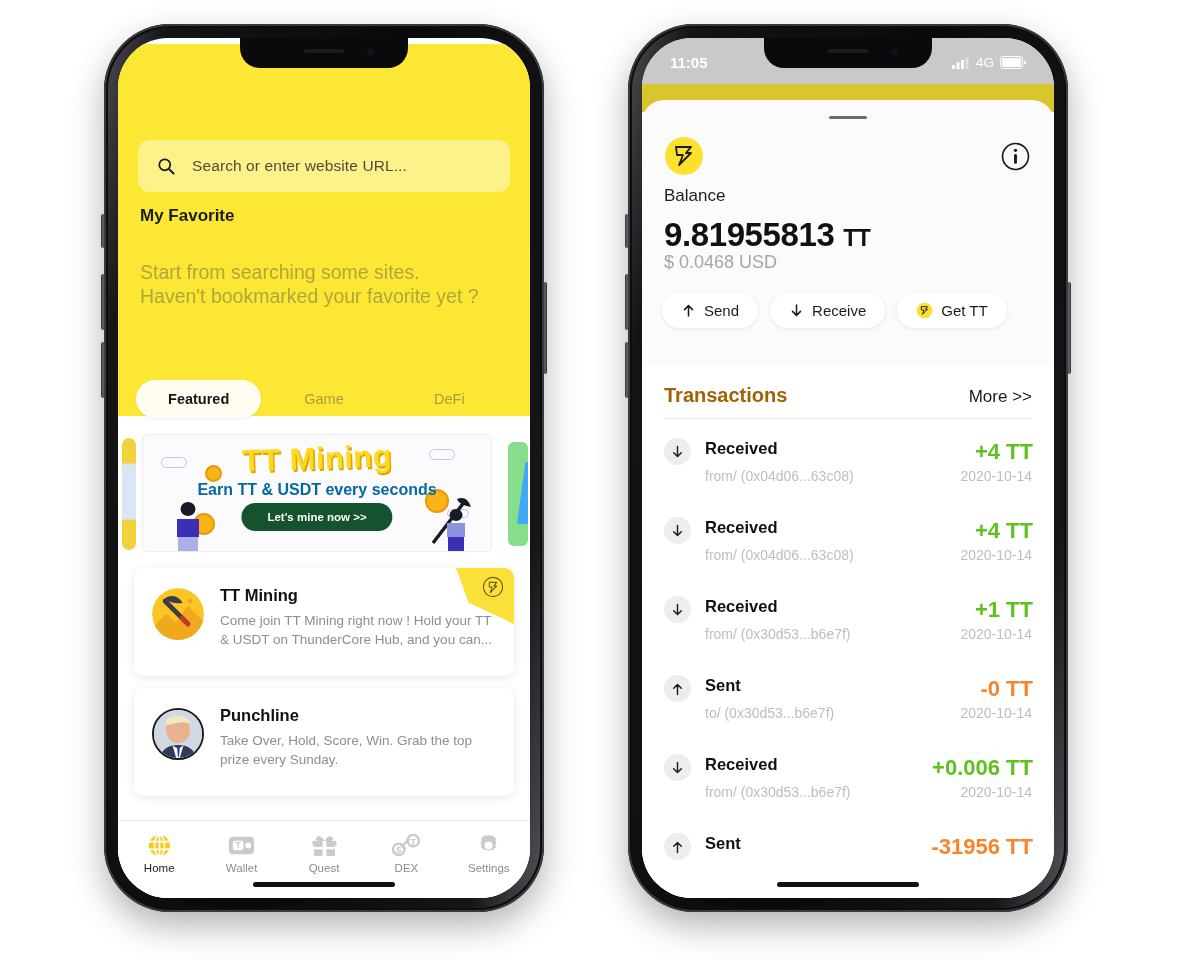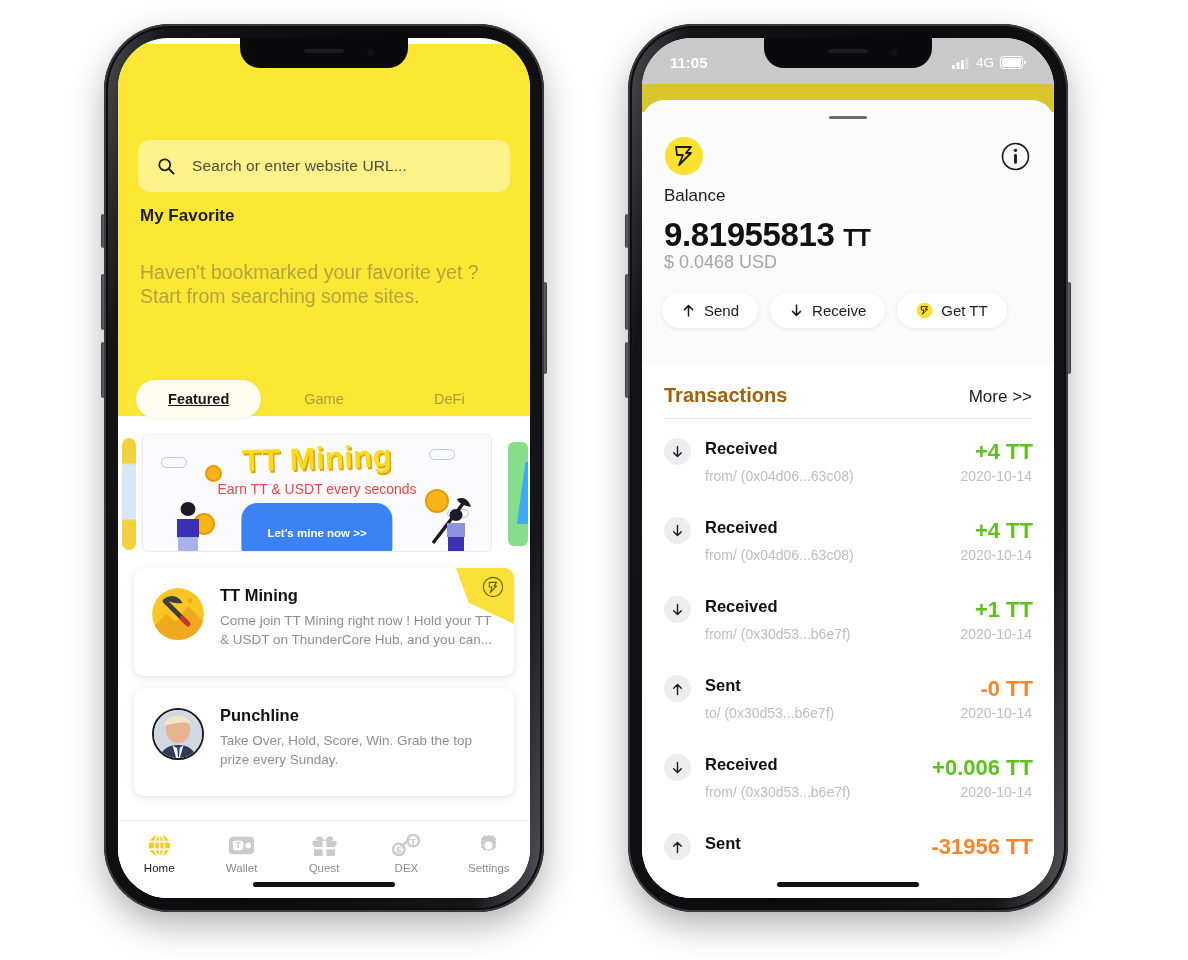--- a/index.html
+++ b/index.html
@@ -88,21 +88,21 @@
   }
   .tabs {
     position: absolute; left: 18px; right: 18px; top: 336px;
     display: flex; align-items: center;
   }
   .tab {
     flex: 1; text-align: center; font-size: 14.5px; color: #a89c3c; padding: 11px 0;
   }
   .tab.active {
     background: #fffdf0; color: #16161a; font-weight: bold;
-    border-radius: 22px; box-shadow: 0 1px 3px rgba(0,0,0,.07); text-decoration: underline;
+    border-radius: 22px; box-shadow: 0 1px 3px rgba(0,0,0,.07);
   }
 
   .content {
     position: absolute; left: 0; right: 0; top: 372px; bottom: 0;
     background: #fff; z-index: 4;
   }
   .carousel {
     position: absolute; left: 0; right: 0; top: 24px; height: 122px;
   }
   .peek-l {
@@ -128,26 +128,26 @@
     overflow: hidden;
   }
   .bn-title {
     position: absolute; left: 50%; transform: translateX(-50%) rotate(-2deg);
     top: 6px; font-size: 31px; font-weight: bold; color: #ffd91d;
     letter-spacing: .4px; text-shadow: 1.5px 2px 0 #e0a500;
     white-space: nowrap;
   }
   .bn-sub {
     position: absolute; left: 50%; transform: translateX(-50%);
-    top: 46px; font-size: 14px; font-weight: normal; color: #ef4444; white-space: nowrap;
+    top: 46px; font-size: 16px; font-weight: bold; color: #0369a1; white-space: nowrap;
   }
   .bn-cta {
     position: absolute; left: 50%; transform: translateX(-50%); top: 68px;
-    background: #3b82f6; color: #fff; font-size: 11.5px; font-weight: bold;
-    padding: 24px 26px; border-radius: 16px; white-space: nowrap;
+    background: #14532d; color: #fff; font-size: 11.5px; font-weight: bold;
+    padding: 8px 26px; border-radius: 16px; white-space: nowrap;
   }
   .coin { position: absolute; border-radius: 50%; background: #f9b418; border: 2px solid #e69a06; }
   .cloud { position: absolute; border: 1.5px solid #b9c7f0; border-radius: 12px; }
 
   .appcard {
     position: absolute; left: 16px; right: 16px;
     background: #fff; border-radius: 10px;
     box-shadow: 0 2px 9px rgba(0,0,0,.10);
     overflow: hidden;
   }
@@ -248,22 +248,22 @@
         <div class="searchbar">
           <svg class="mag" viewBox="0 0 24 24">
             <circle cx="10.5" cy="10.5" r="6.6" fill="none" stroke="#1b1b1b" stroke-width="2.1"></circle>
             <line x1="15.4" y1="15.4" x2="21" y2="21" stroke="#1b1b1b" stroke-width="2.4" stroke-linecap="round"></line>
           </svg>
           <span class="ph">Search or enter website URL...</span>
         </div>
 
         <div class="fav-title">My Favorite</div>
         <div class="fav-empty">
+          <div>Start from searching some sites.</div>
           <div>Haven't bookmarked your favorite yet ?</div>
-          <div>Start from searching some sites.</div>
         </div>
 
         <div class="tabs">
           <div class="tab active">Featured</div>
           <div class="tab">Game</div>
           <div class="tab">DeFi</div>
         </div>
       </div>
 
       <svg class="wave" viewBox="0 0 412 70" preserveAspectRatio="none">

